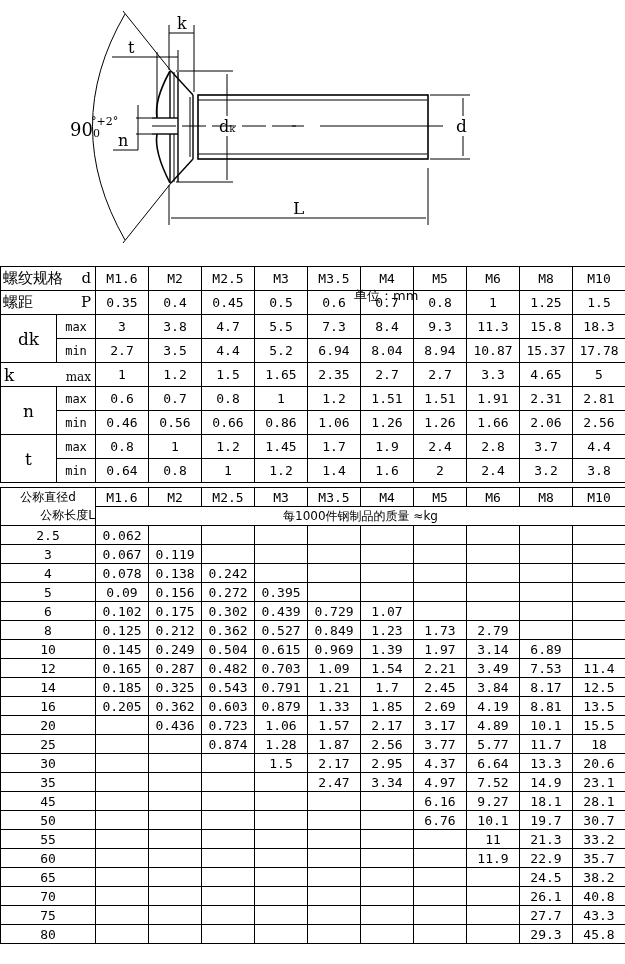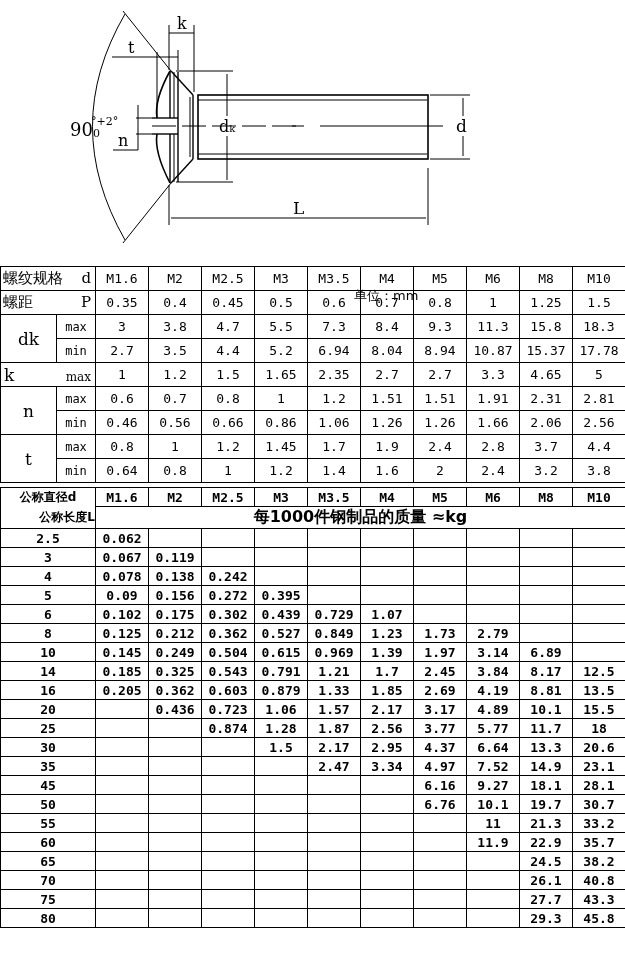--- a/index.html
+++ b/index.html
@@ -8,26 +8,26 @@
   #drawing text{font-family:"DejaVu Serif","Liberation Serif",serif;fill:#000;}
   .unit{position:absolute;left:354px;top:246px;font-size:13px;font-family:"DejaVu Sans","Liberation Sans",sans-serif;margin-top:41px;}
   table{position:absolute;left:0;border-collapse:collapse;table-layout:fixed;}
   td{border:1px solid #000;text-align:center;padding:0;white-space:nowrap;overflow:hidden;}
   #spec-table{top:266px;width:625px;}
   #spec-table td{height:23px;font-size:13px;}
   #spec-table td.lbl{text-align:left;font-family:"DejaVu Sans","Liberation Sans",sans-serif;font-size:15px;padding-left:2px;}
   #spec-table td.sub{font-size:12px;}
   #spec-table td.big{font-family:"DejaVu Serif","Liberation Serif",serif;font-size:17px;}
   .lbl-right{float:right;padding-right:4px;font-family:"DejaVu Serif","Liberation Serif",serif;}
-  #mass-table{top:487px;width:625px;font-weight:bold;}
+  #mass-table{top:487px;width:625px;}
   #mass-table td{height:18px;font-size:13px;}
   #mass-table td.h{font-size:12px;font-family:"DejaVu Sans","Liberation Sans",sans-serif;}
   #mass-table td.nob{border-top:none;text-align:right;}
   #mass-table td.nobb{border-bottom:none;}
-  #mass-table td.span{font-family:"DejaVu Sans","Liberation Sans",sans-serif;font-size:16px;}
+  #mass-table td.span{font-family:"DejaVu Sans","Liberation Sans",sans-serif;font-size:12px;}
 </style>
 </head>
 <body>
 
 <svg id="drawing" viewBox="0 0 625 250" xmlns="http://www.w3.org/2000/svg">
   <g fill="none" stroke="#000" stroke-width="1">
 
     <path d="M125,14 Q60,126 125,240"></path>
     <line x1="123" y1="11" x2="171" y2="71"></line>
     <line x1="171" y1="183" x2="123" y2="243"></line>
@@ -336,20 +336,33 @@
         <td>0.504</td>
         <td>0.615</td>
         <td>0.969</td>
         <td>1.39</td>
         <td>1.97</td>
         <td>3.14</td>
         <td>6.89</td>
         <td></td>
       </tr>
       <tr>
+        <td>12</td>
+        <td>0.165</td>
+        <td>0.287</td>
+        <td>0.482</td>
+        <td>0.703</td>
+        <td>1.09</td>
+        <td>1.54</td>
+        <td>2.21</td>
+        <td>3.49</td>
+        <td>7.53</td>
+        <td>11.4</td>
+      </tr>
+      <tr>
         <td>14</td>
         <td>0.185</td>
         <td>0.325</td>
         <td>0.543</td>
         <td>0.791</td>
         <td>1.21</td>
         <td>1.7</td>
         <td>2.45</td>
         <td>3.84</td>
         <td>8.17</td>

